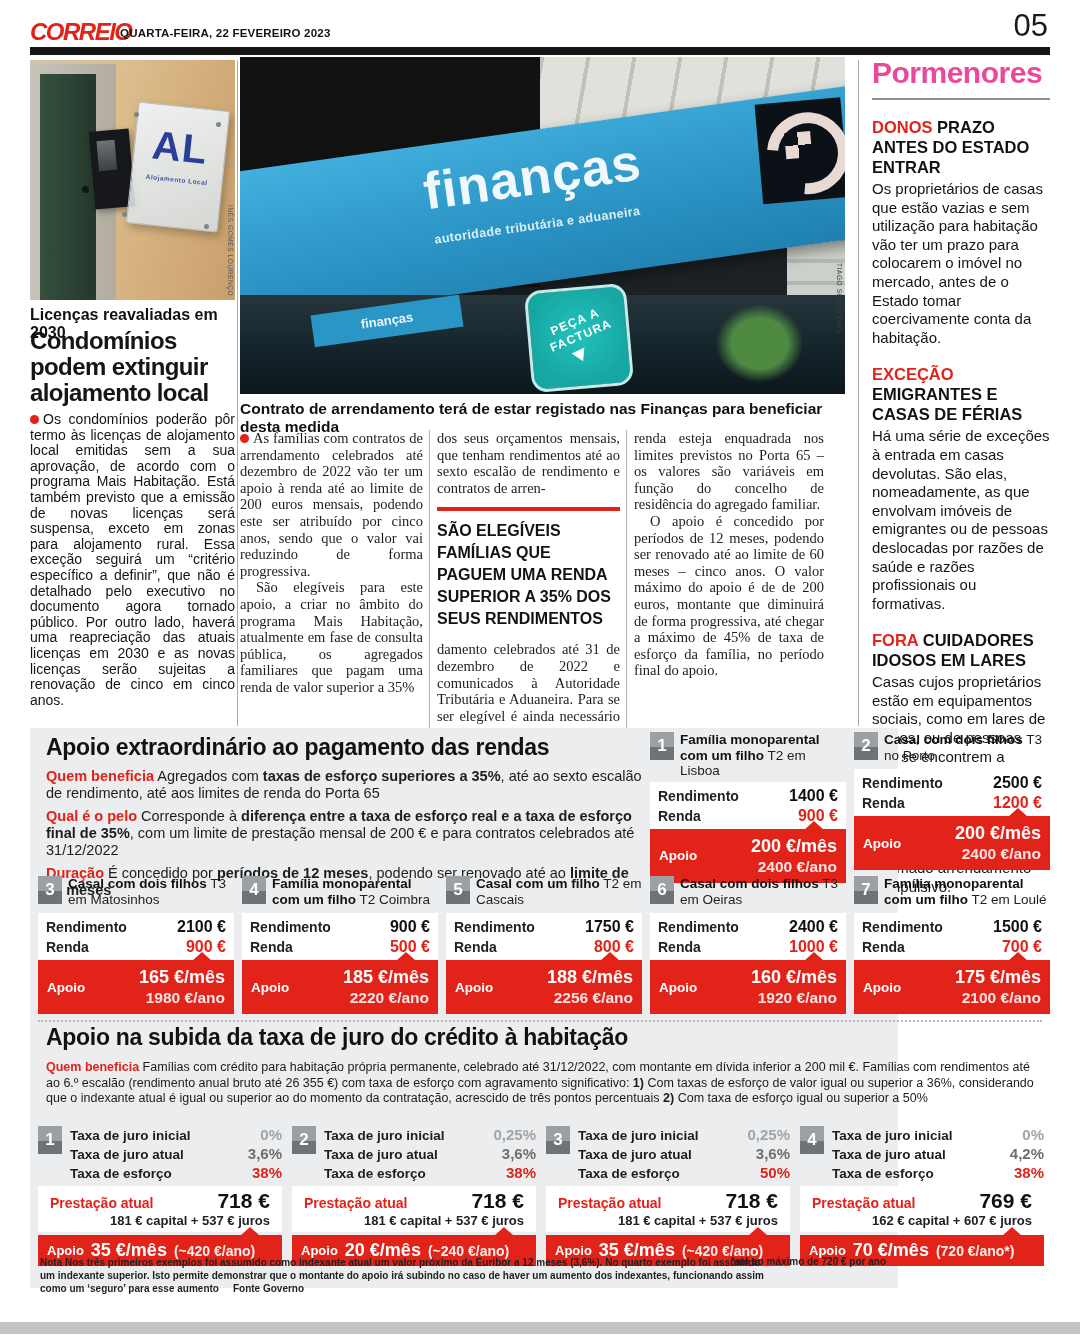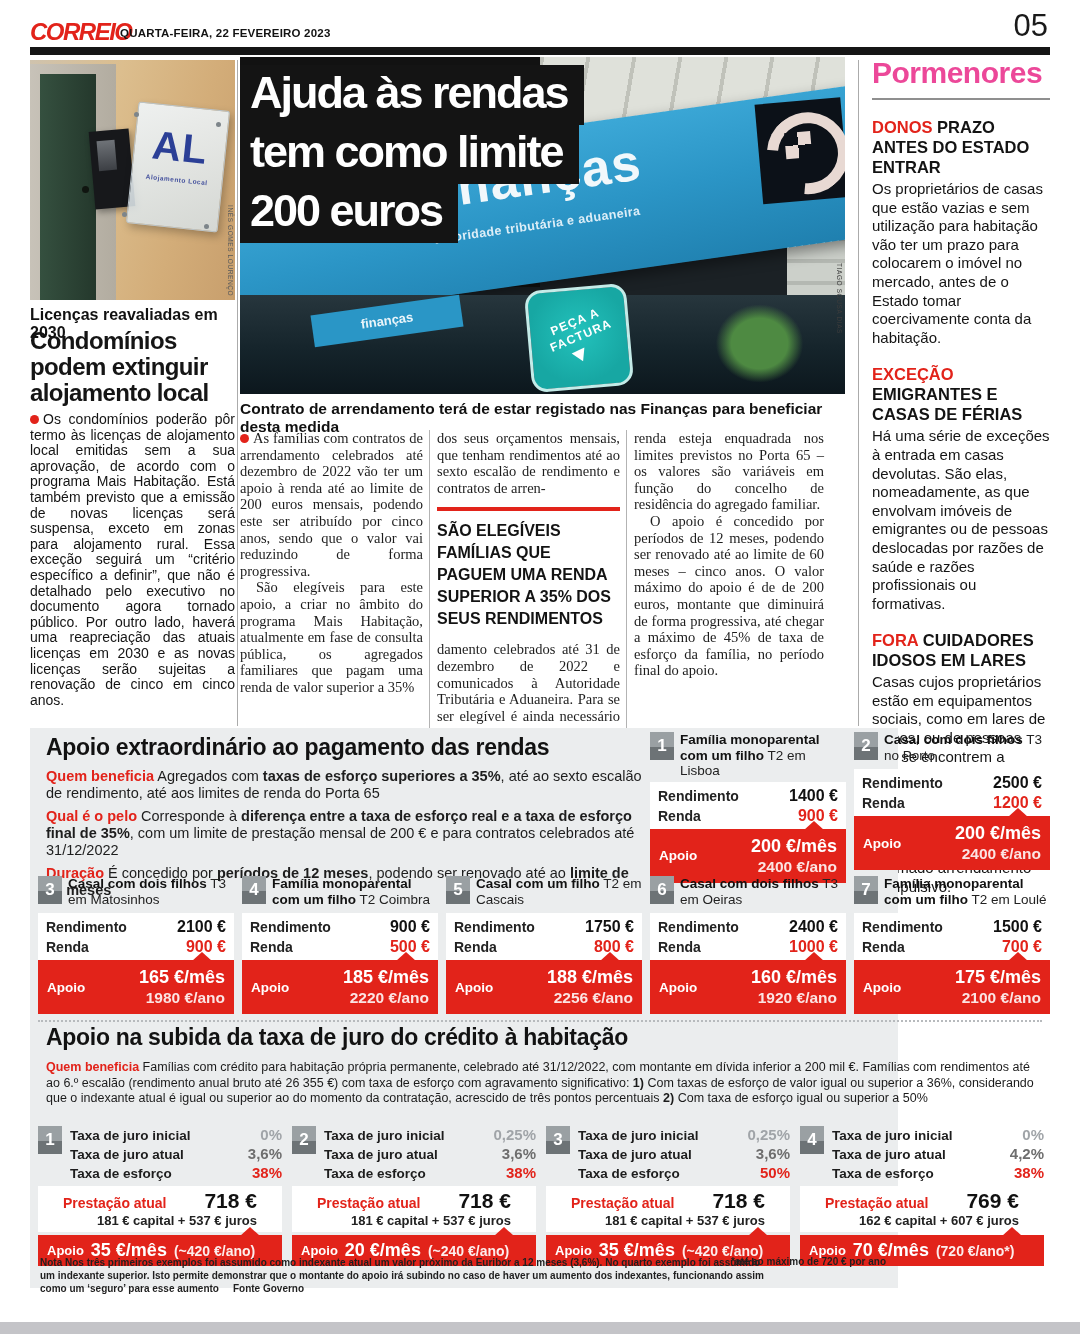--- a/index.html
+++ b/index.html
@@ -102,21 +102,21 @@
   .apoio-vals .mes { display:block; color:#fff; font-size:18px; font-weight:800; line-height:21px; }
   .apoio-vals .ano { display:block; color:rgba(255,255,255,.88); font-size:15.5px; font-weight:700; line-height:19px; }
 
   .kcard { position:absolute; width:244px; height:126px; }
   .kp0{left:8px;top:398px;} .kp1{left:262px;top:398px;} .kp2{left:516px;top:398px;} .kp3{left:770px;top:398px;}
   .kc-rows { position:relative; padding-left:32px; }
   .krow { display:flex; justify-content:space-between; align-items:baseline; line-height:18px; }
   .klab { font-size:13.5px; font-weight:700; color:#1d1d1d; }
   .kval { font-size:15px; font-weight:800; }
   .kval.grey { color:#a0a4a8; } .kval.dark { color:#6e6e6e; } .kval.red { color:#e2231a; }
-  .kc-white { background:#fff; margin-top:3px; padding:3px 25px 4px; }
+  .kc-white { background:#fff; margin-top:3px; padding:3px 12px 4px; }
   .kprow { display:flex; justify-content:space-between; align-items:baseline; }
   .kplab { font-size:14px; font-weight:800; color:#e2231a; }
   .kpval { font-size:21px; font-weight:800; color:#111; }
   .ksplit { text-align:right; font-size:13px; font-weight:700; color:#222; line-height:15px; }
   .kc-red { position:relative; background:#e2231a; height:31px; margin-top:3px; padding:0 9px; display:flex; align-items:center; gap:7px; }
   .kc-red .klabw { color:#fff; font-size:13px; font-weight:700; }
   .kc-red .kmes { color:#fff; font-size:18px; font-weight:800; }
   .kc-red .kano { color:rgba(255,255,255,.92); font-size:14px; font-weight:700; }
 
   .fnote { position:absolute; left:10px; top:528px; width:730px; font-size:10px; line-height:13px; font-weight:700; color:#1f1f1f; }
@@ -170,25 +170,20 @@
       <div class="at-logo"></div>
     </div>
     <div class="mp-store"></div>
     <div class="mp-band2">finanças</div>
     <div class="mp-poster">
       <div class="ptxt"><span>PEÇA A</span><br><span>FACTURA</span></div>
       <div class="pcursor"></div>
     </div>
     <div class="mp-tree"></div>
     <div class="m-credit">TIAGO SOUSA DIAS</div>
-    <div class="headline">
-      <div class="hl-box">Ajuda às rendas</div>
-      <div class="hl-box">tem como limite</div>
-      <div class="hl-box">200 euros</div>
-    </div>
   </div>
   <div class="m-caption">Contrato de arrendamento terá de estar registado nas Finanças para beneficiar desta medida</div>
 
   <div class="m-cols">
     <div class="mcol">
       <p><span class="red-dot"></span><span>As famílias com contratos de arrendamento celebrados até dezembro de 2022 vão ter um apoio à renda até ao limite de 200 euros mensais, podendo este ser atribuído por cinco anos, sendo que o valor vai reduzindo de forma progressiva.</span></p>
       <p class="indent">São elegíveis para este apoio, a criar no âmbito do programa Mais Habitação, atualmente em fase de consulta pública, os agregados familiares que pagam uma renda de valor superior a 35%</p>
     </div>
     <div class="mcol">
       <p>dos seus orçamentos mensais, que tenham rendimentos até ao sexto escalão de rendimento e contratos de arren-</p>

